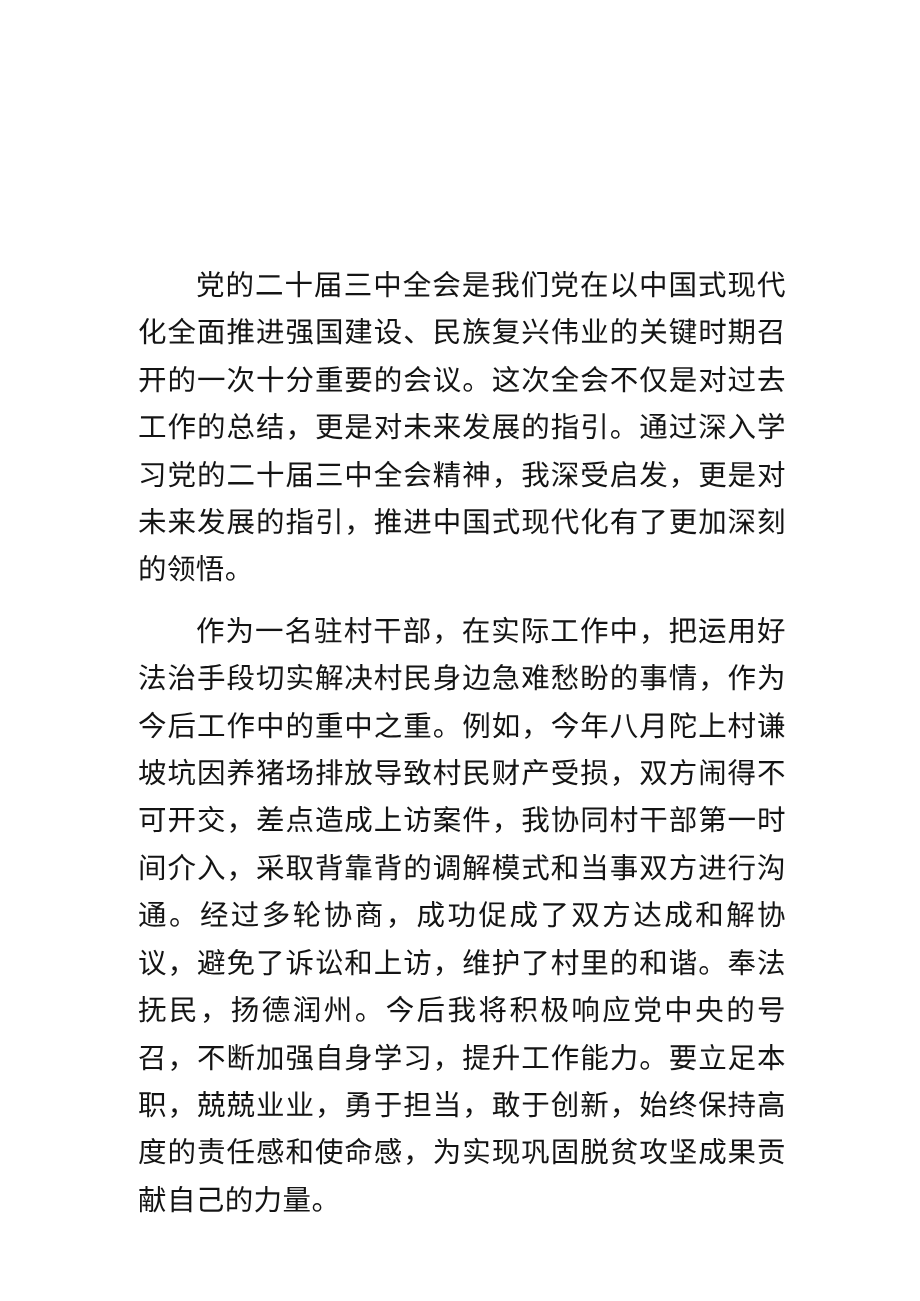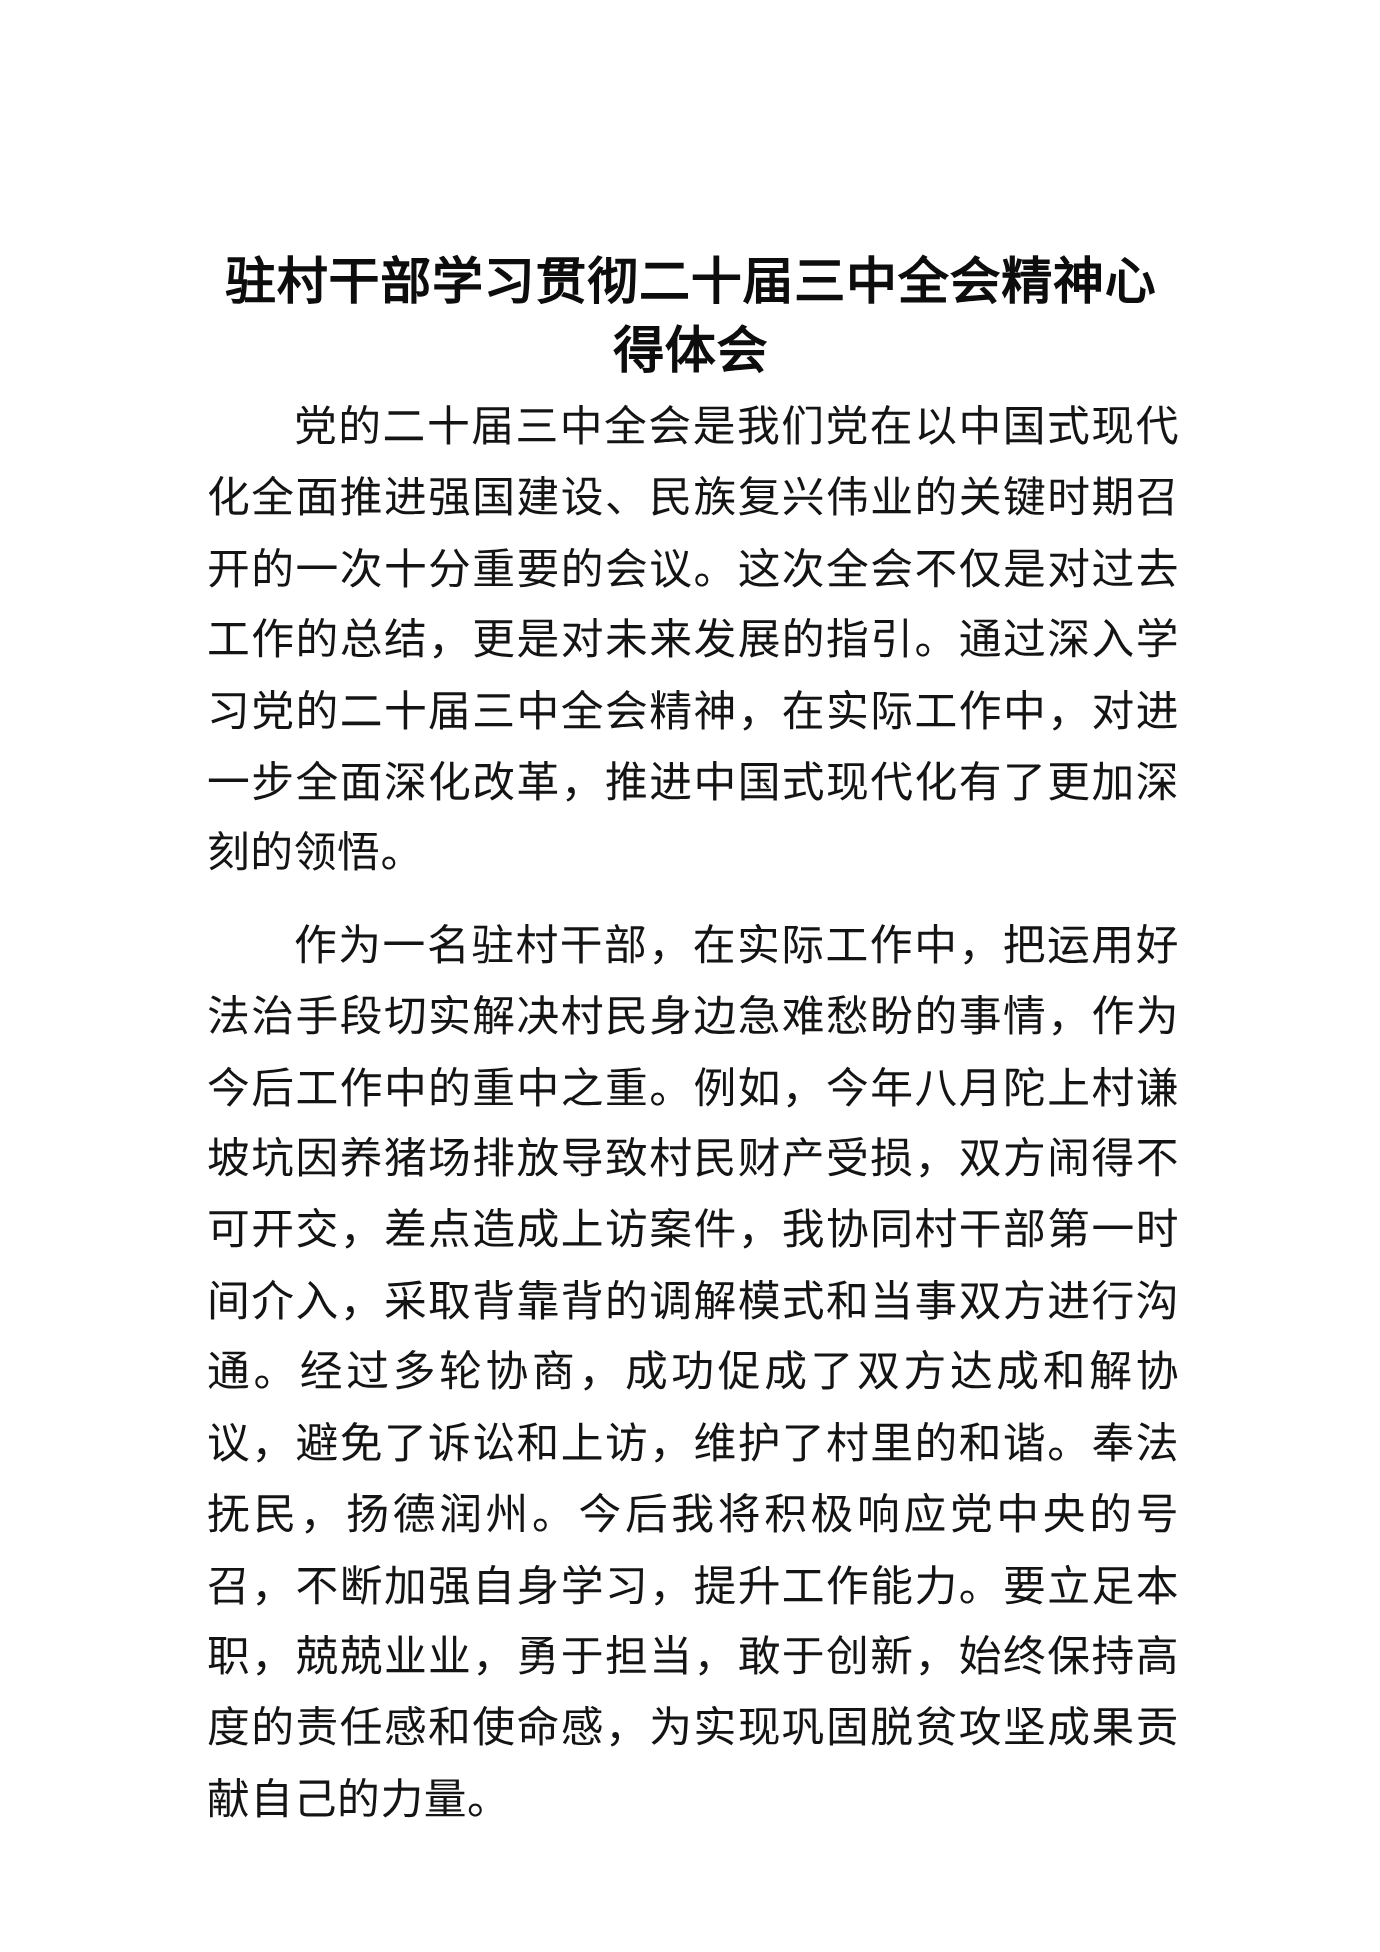--- a/index.html
+++ b/index.html
@@ -66,20 +66,19 @@
 
   .doc-body p + p {
     margin-top: 14px;
   }
 </style>
 </head>
 <body>
 
 <div class="page">
 
-  <h1 class="doc-title">驻村干部学习贯彻二十届三中全会精神心得体会</h1>
 
   <div class="doc-body">
-    <p>党的二十届三中全会是我们党在以中国式现代化全面推进强国建设、民族复兴伟业的关键时期召开的一次十分重要的会议。这次全会不仅是对过去工作的总结，更是对未来发展的指引。通过深入学习党的二十届三中全会精神，在实际工作中，对进一步全面深化改革，推进中国式现代化有了更加深刻的领悟。</p>
+    <p>党的二十届三中全会是我们党在以中国式现代化全面推进强国建设、民族复兴伟业的关键时期召开的一次十分重要的会议。这次全会不仅是对过去工作的总结，更是对未来发展的指引。通过深入学习党的二十届三中全会精神，我深受启发，更是对未来发展的指引，推进中国式现代化有了更加深刻的领悟。</p>
     <p>作为一名驻村干部，在实际工作中，把运用好法治手段切实解决村民身边急难愁盼的事情，作为今后工作中的重中之重。例如，今年八月陀上村谦坡坑因养猪场排放导致村民财产受损，双方闹得不可开交，差点造成上访案件，我协同村干部第一时间介入，采取背靠背的调解模式和当事双方进行沟通。经过多轮协商，成功促成了双方达成和解协议，避免了诉讼和上访，维护了村里的和谐。奉法抚民，扬德润州。今后我将积极响应党中央的号召，不断加强自身学习，提升工作能力。要立足本职，兢兢业业，勇于担当，敢于创新，始终保持高度的责任感和使命感，为实现巩固脱贫攻坚成果贡献自己的力量。</p>
   </div>
 
 </div>
 
 </body></html>

